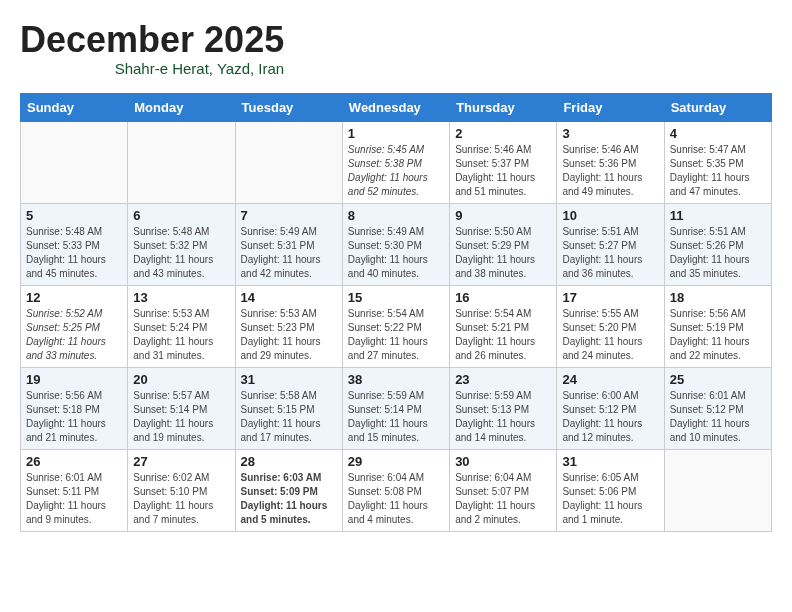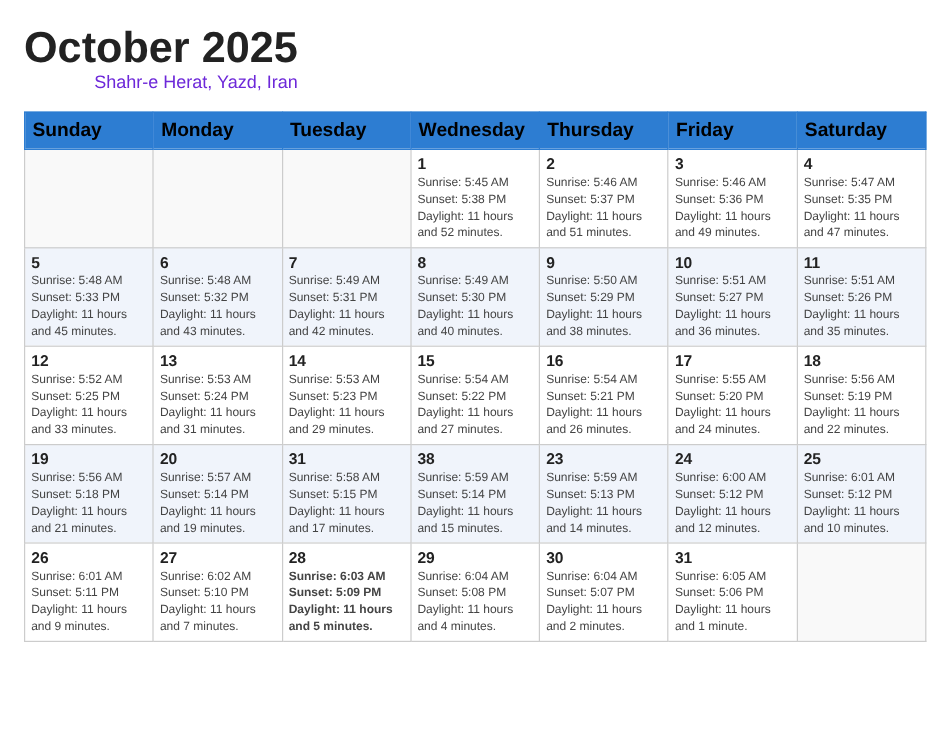--- a/index.html
+++ b/index.html
@@ -42,33 +42,33 @@
       text-align: right;
     }
     .month-title {
       font-size: 36px;
       font-weight: bold;
       color: #222;
       line-height: 1.1;
     }
     .subtitle {
       font-size: 15px;
-      color: #6d28d9;
+      color: #14532d;
     }
     .calendar-table {
       width: 100%;
       border-collapse: collapse;
       table-layout: fixed;
     }
     .calendar-table th {
       background-color: #2d7dd2;
-      color: #000000;
+      color: #ffffff;
       text-align: left;
       padding: 6px 6px;
-      font-size: 16px;
+      font-size: 13px;
       font-weight: bold;
       border: 1px solid #2d7dd2;
     }
     .calendar-table td {
       border: 1px solid #ccc;
       vertical-align: top;
       padding: 4px 5px;
       font-size: 10.5px;
       color: #333;
       height: 80px;
@@ -102,21 +102,21 @@
     .row-odd td.empty {
       background-color: #f9f9f9;
     }
   </style>
 </head>
 <body>
 
 <div class="page">
   <div class="header">
     <div class="title-block">
-      <div class="month-title">October 2025</div>
+      <div class="month-title">December 2025</div>
       <div class="subtitle">Shahr-e Herat, Yazd, Iran</div>
     </div>
   </div>
 
   <table class="calendar-table">
     <thead>
       <tr>
 
       <th>Sunday</th>
           <th>Monday</th>
@@ -127,21 +127,21 @@
           <th>Saturday</th>
         </tr>
     </thead>
     <tbody id="calendar-body">
     <tr class="row-odd">
           <td class="empty"></td>
           <td class="empty"></td>
           <td class="empty"></td>
           <td>
             <span class="day-number">1</span>
-            <div class="day-info" style="white-space: pre-line;">Sunrise: 5:45 AM
+            <div class="day-info" style="white-space: pre-line; font-style: italic;">Sunrise: 5:45 AM
 Sunset: 5:38 PM
 Daylight: 11 hours
 and 52 minutes.</div>
           </td>
           <td>
             <span class="day-number">2</span>
             <div class="day-info" style="white-space: pre-line;">Sunrise: 5:46 AM
 Sunset: 5:37 PM
 Daylight: 11 hours
 and 51 minutes.</div>
@@ -208,21 +208,21 @@
             <span class="day-number">11</span>
             <div class="day-info" style="white-space: pre-line;">Sunrise: 5:51 AM
 Sunset: 5:26 PM
 Daylight: 11 hours
 and 35 minutes.</div>
           </td>
         </tr>
         <tr class="row-odd">
           <td>
             <span class="day-number">12</span>
-            <div class="day-info" style="white-space: pre-line;">Sunrise: 5:52 AM
+            <div class="day-info" style="white-space: pre-line; font-style: italic;">Sunrise: 5:52 AM
 Sunset: 5:25 PM
 Daylight: 11 hours
 and 33 minutes.</div>
           </td>
           <td>
             <span class="day-number">13</span>
             <div class="day-info" style="white-space: pre-line;">Sunrise: 5:53 AM
 Sunset: 5:24 PM
 Daylight: 11 hours
 and 31 minutes.</div>

